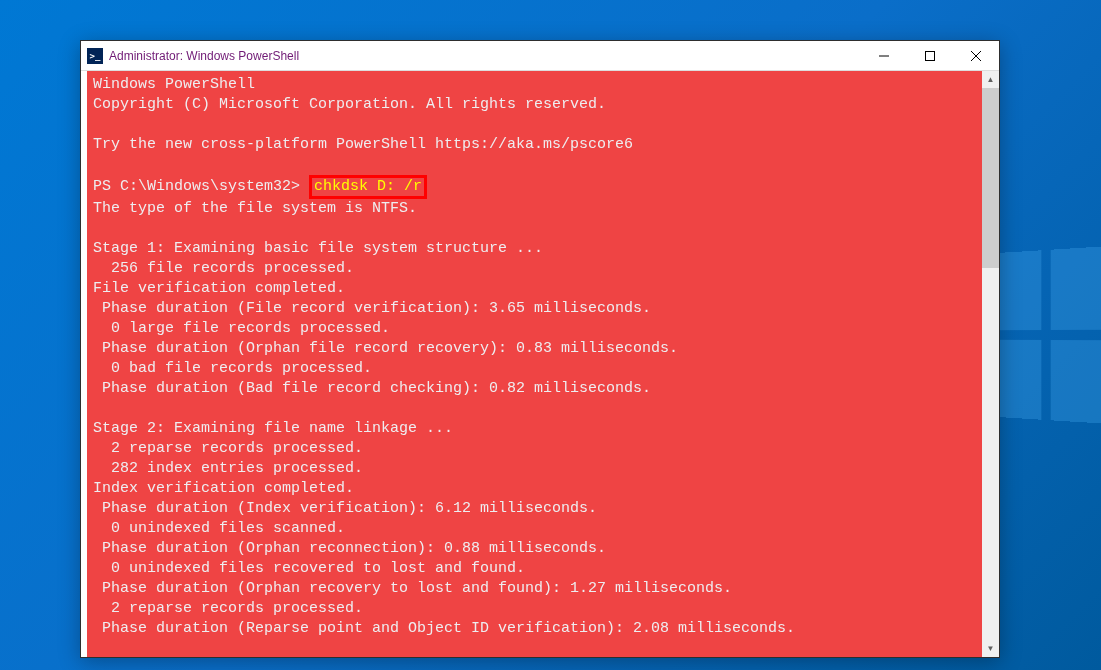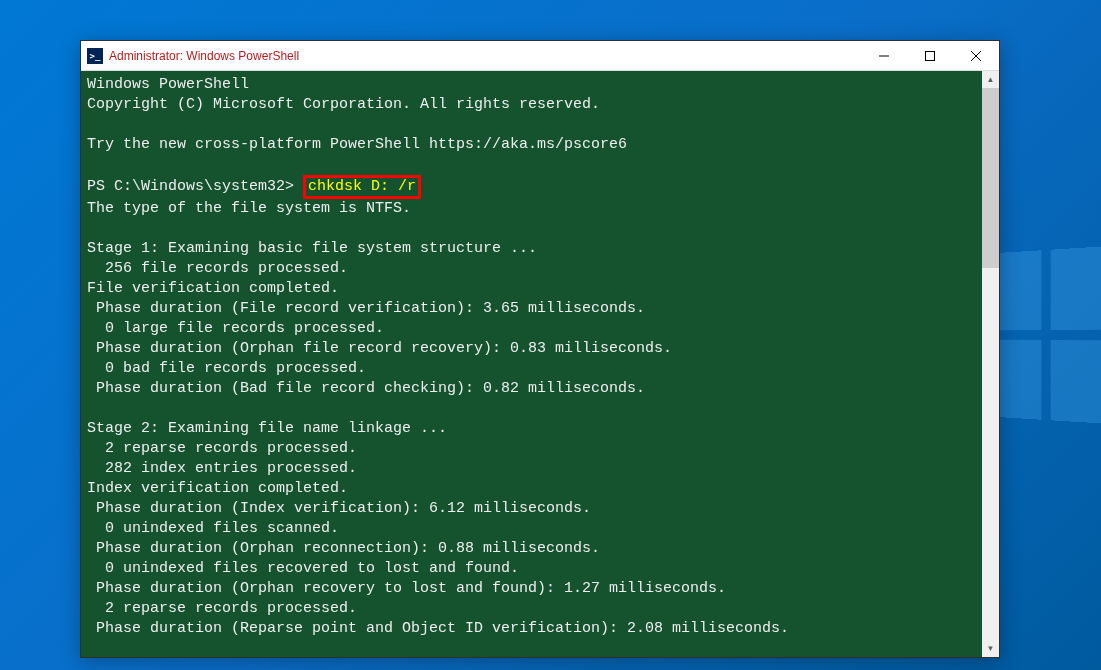--- a/index.html
+++ b/index.html
@@ -56,41 +56,42 @@
       justify-content: center;
     }
     .titlebar-icon span {
       color: #fff;
       font-size: 9px;
       font-weight: bold;
       font-family: Consolas, monospace;
     }
     .titlebar-title {
       font-size: 12px;
-      color: #b91c1c;
+      color: #701a75;
       flex: 1;
     }
     .titlebar-controls {
       display: flex;
       height: 100%;
     }
     .titlebar-btn {
       width: 46px;
       height: 100%;
       display: flex;
       align-items: center;
       justify-content: center;
       cursor: pointer;
     }
     .titlebar-btn svg { width: 10px; height: 10px; }
     .console-wrapper {
       flex: 1;
       display: flex;
-      background: #14532d;
+      background: #ef4444;
       overflow: hidden;
+      margin-left: 6px;
     }
     .console {
       flex: 1;
       padding: 4px 6px;
       font-family: Consolas, "Courier New", monospace;
       font-size: 15px;
       line-height: 20px;
       color: #eeedf0;
       white-space: pre;
       overflow: hidden;

